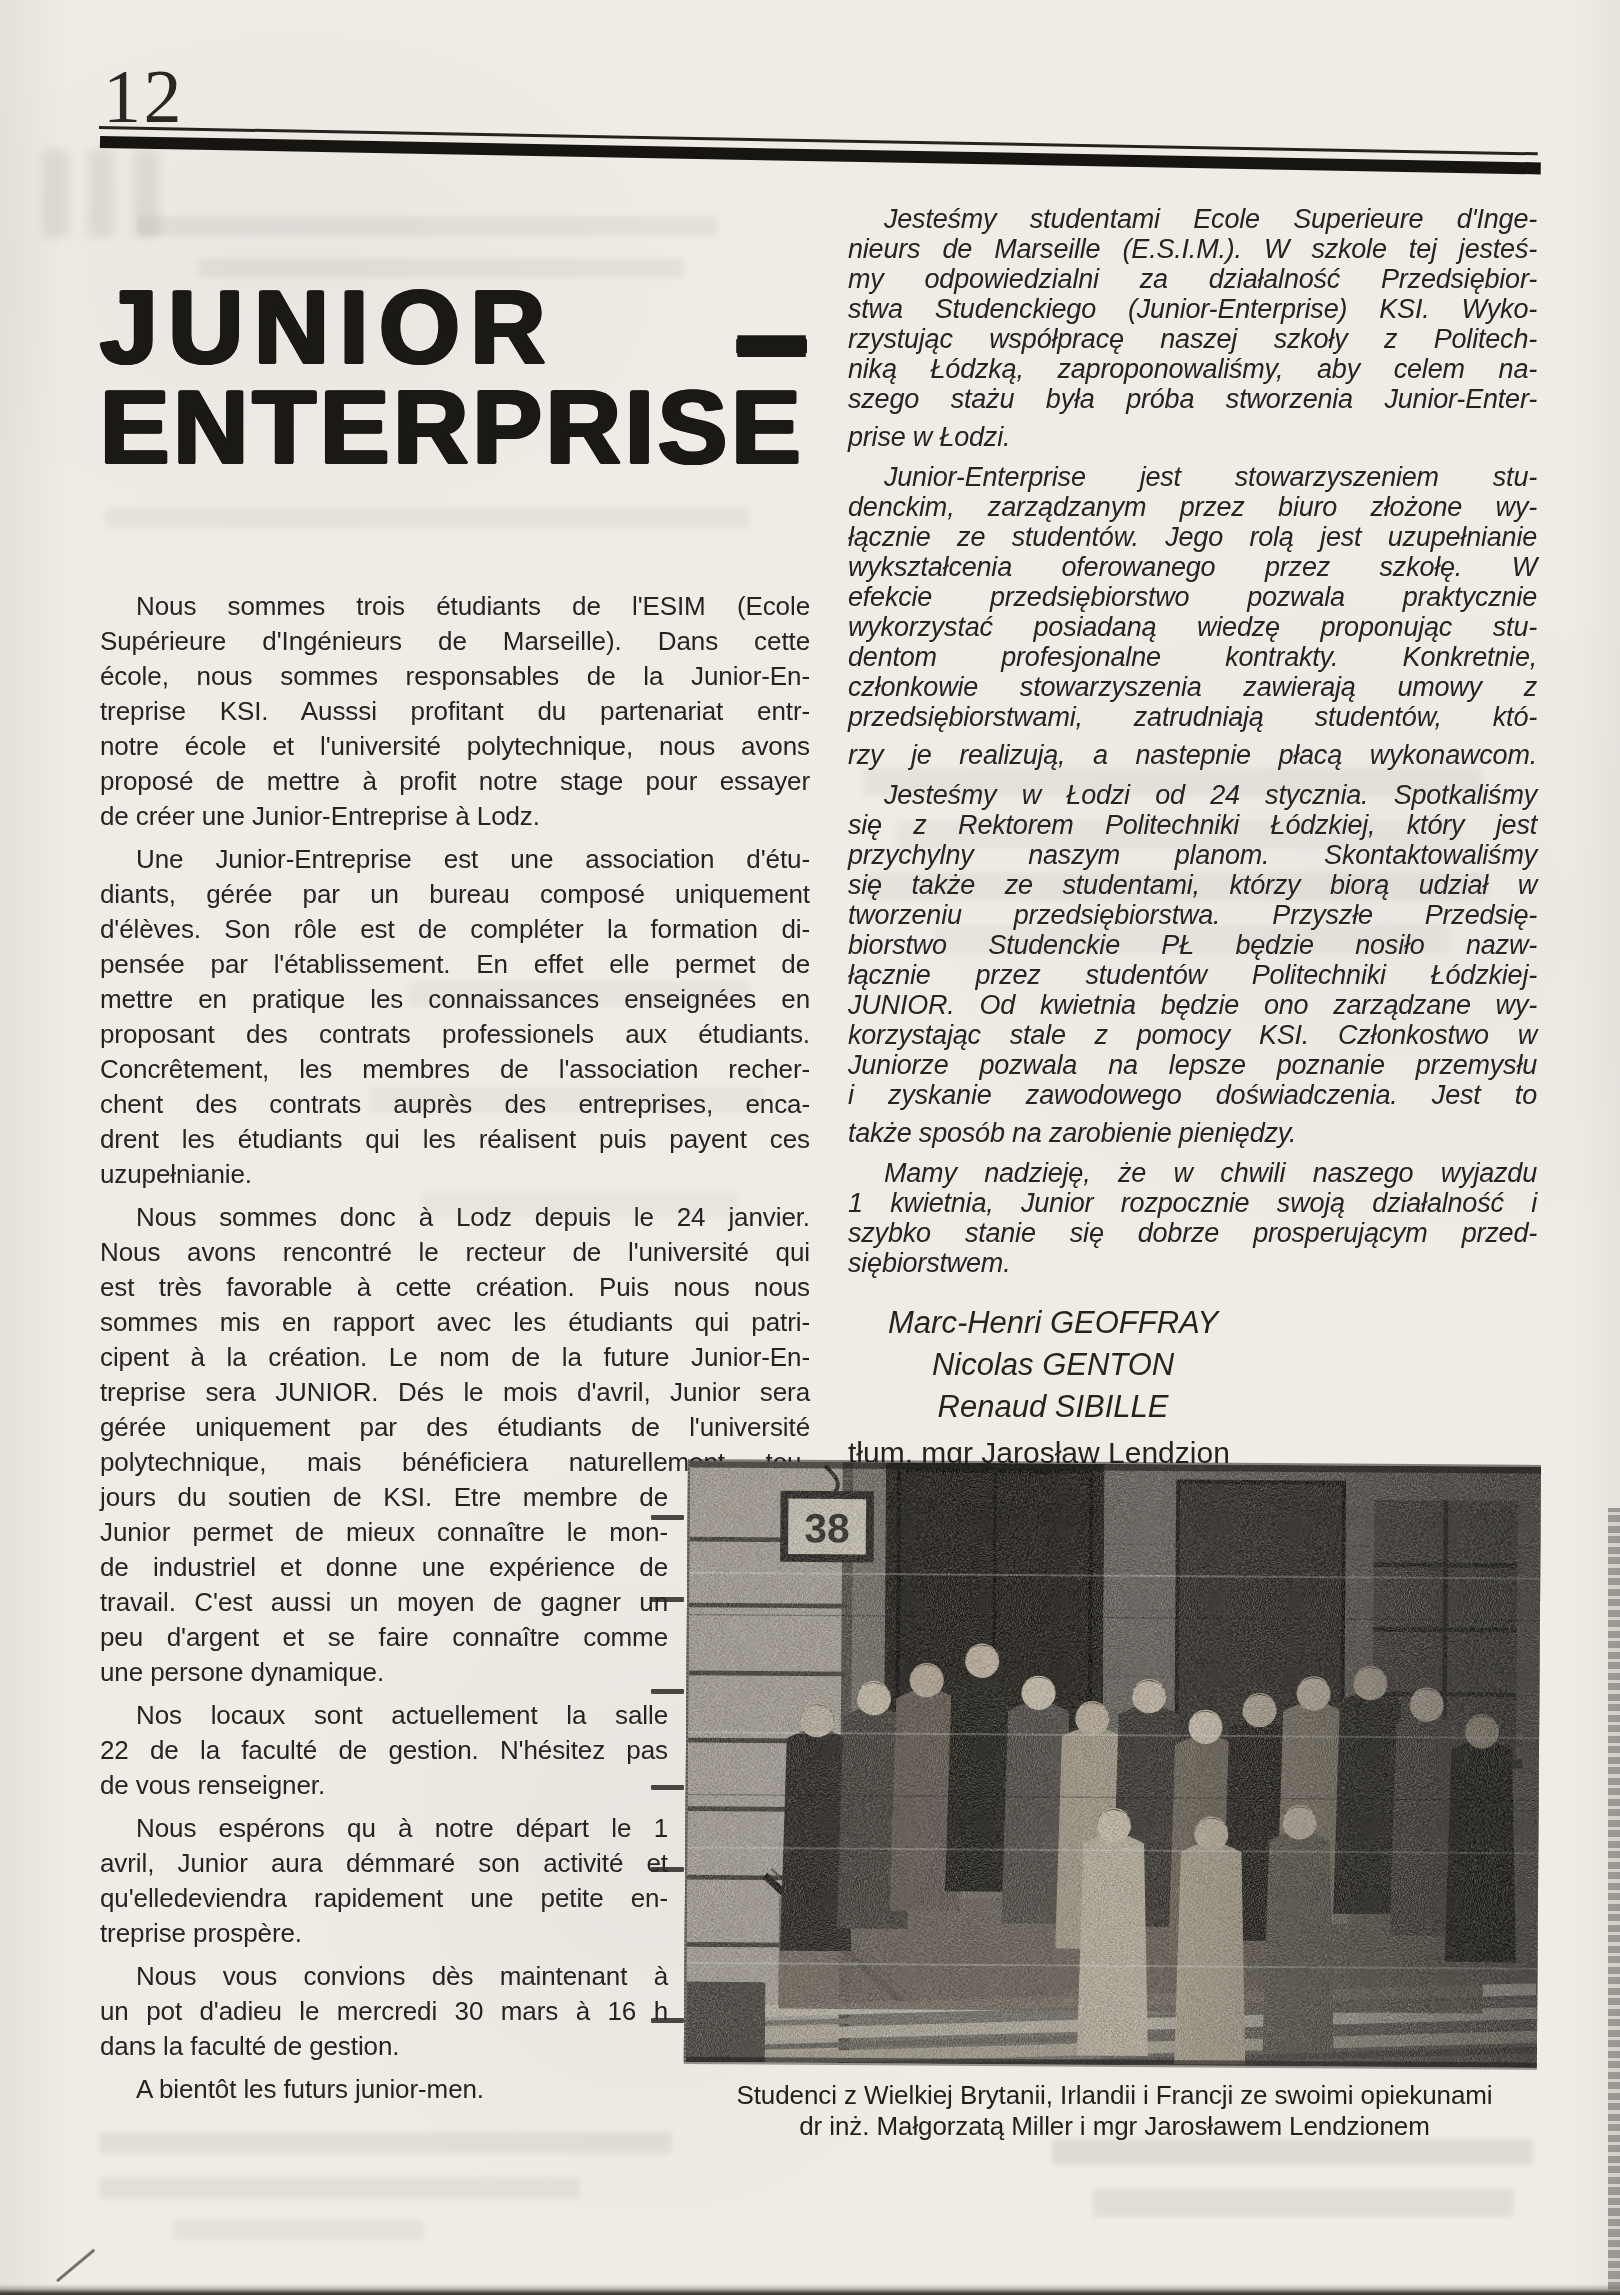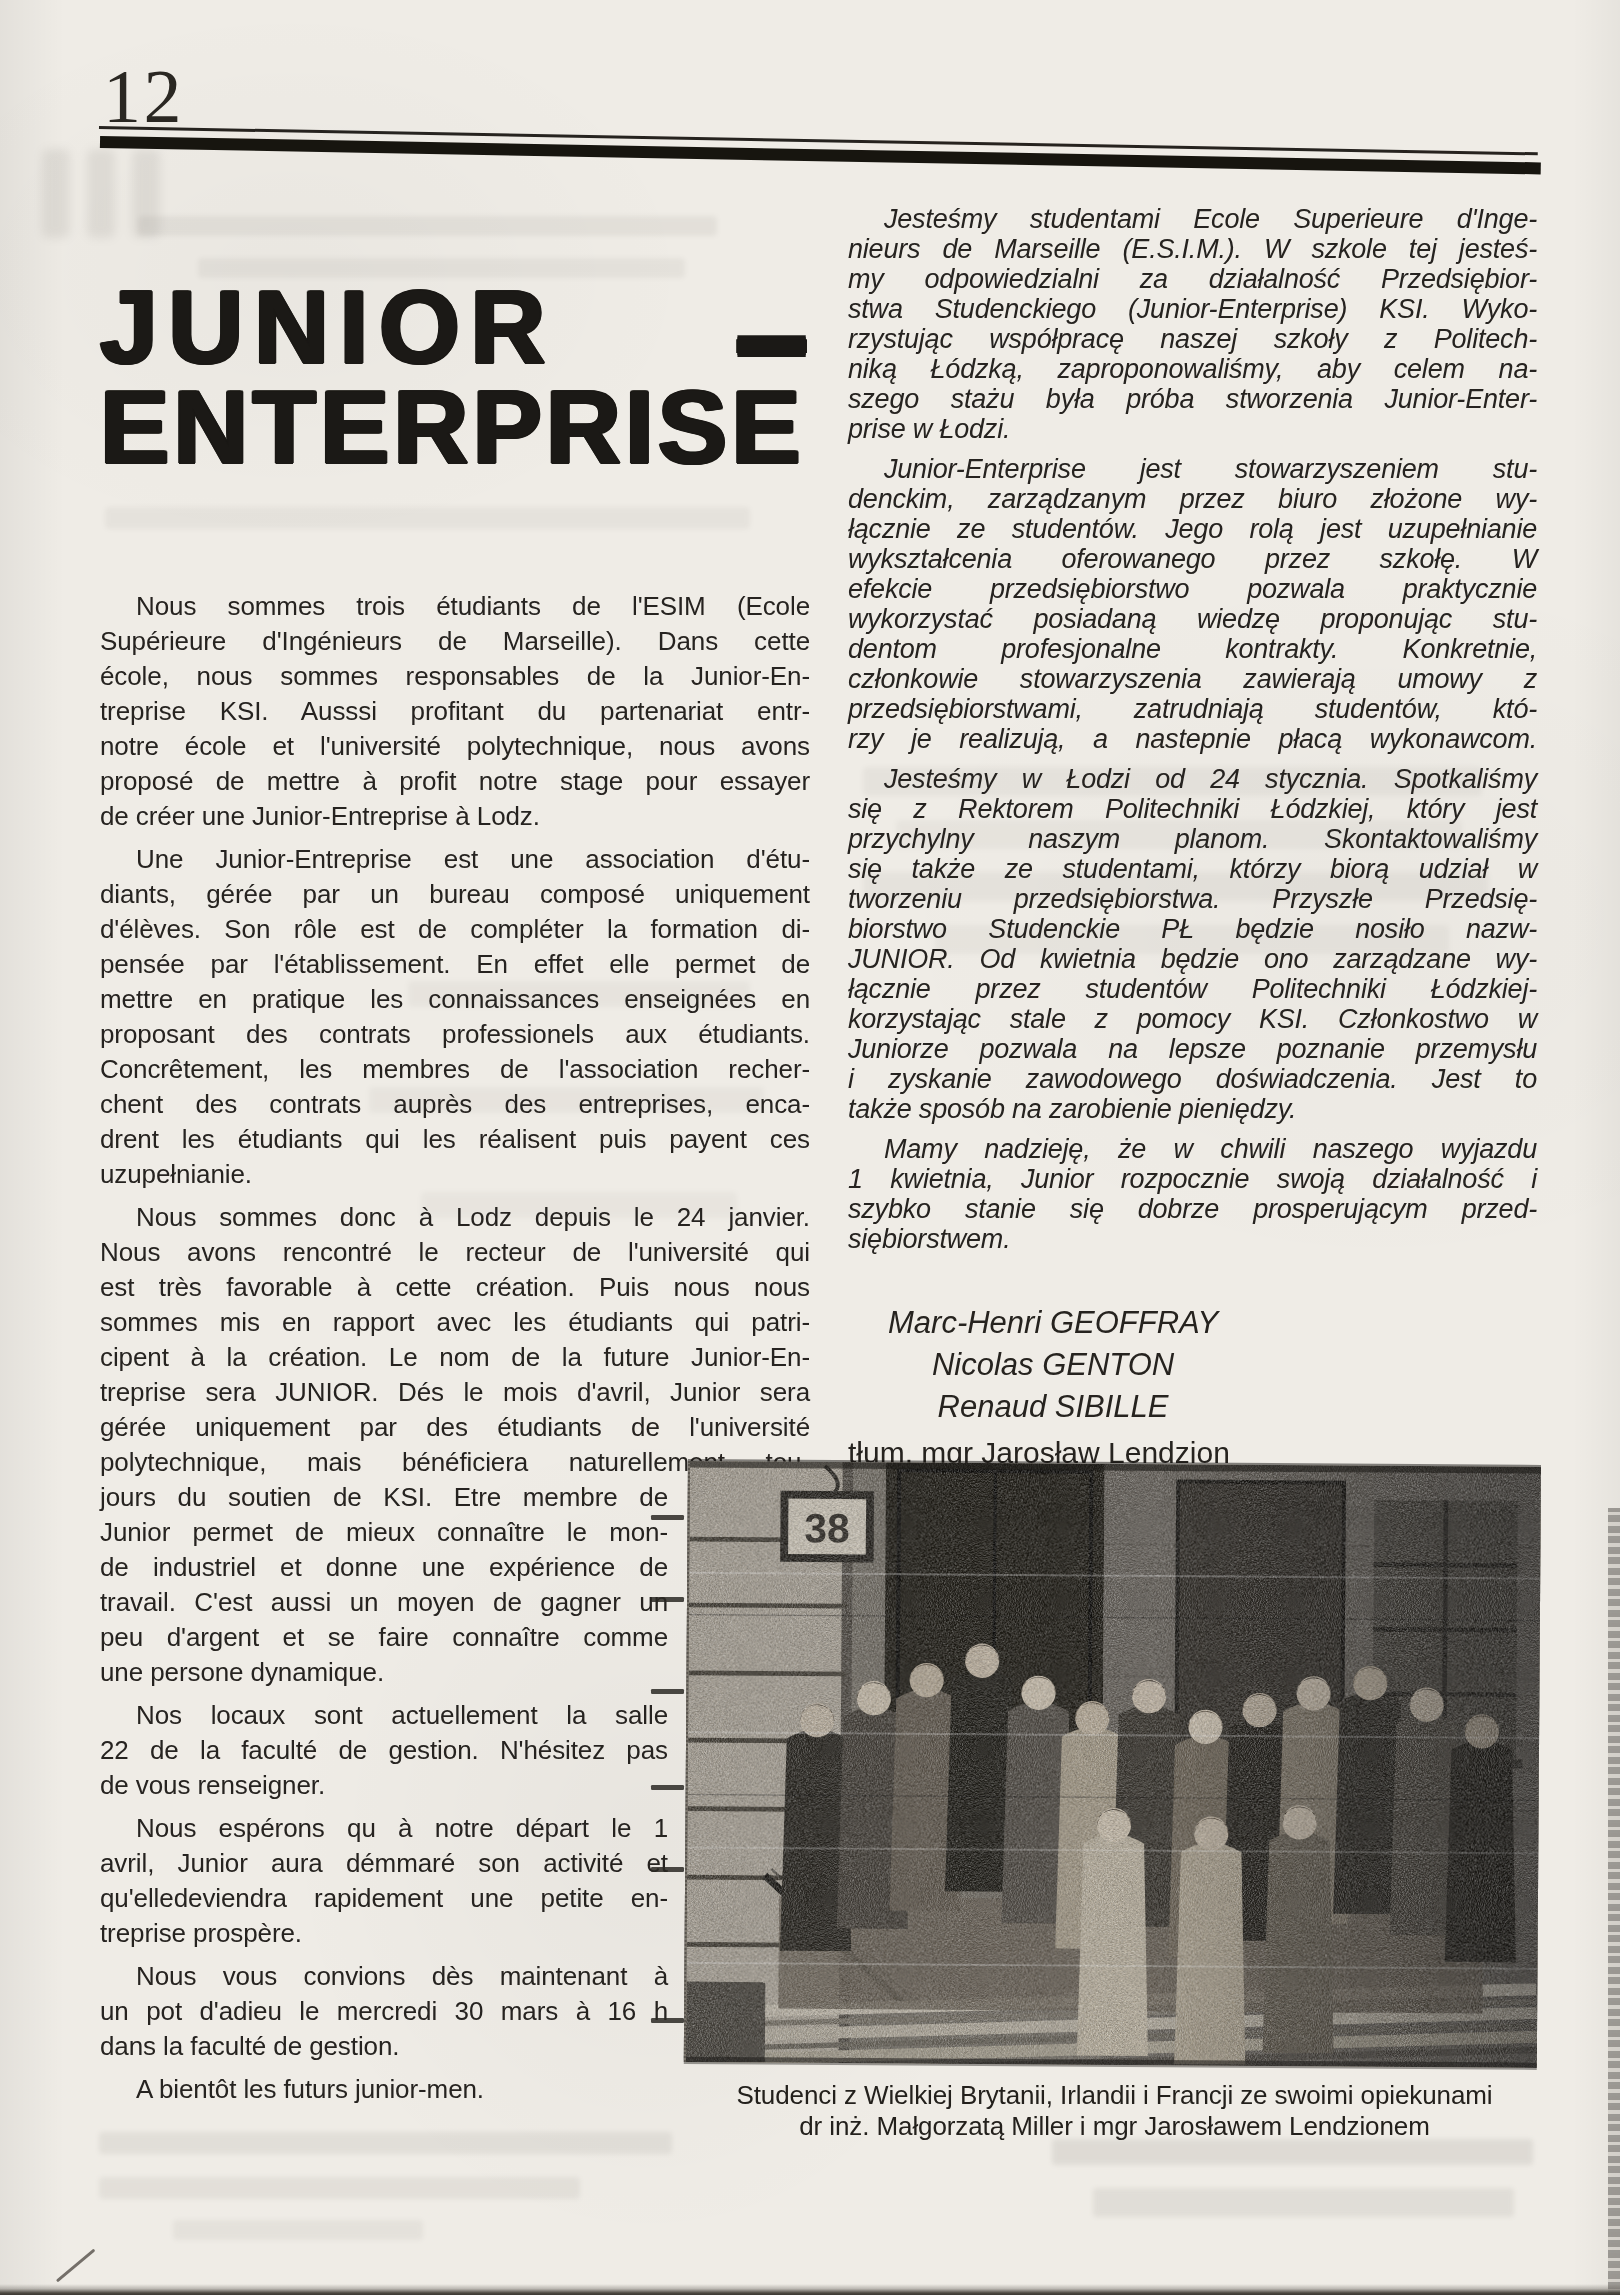--- a/index.html
+++ b/index.html
@@ -46,21 +46,21 @@
     text-shadow:0 2px 0 #1b1916,0 -2px 0 #1b1916,0 4px 0 #1b1916,0 -4px 0 #1b1916,
       1.3px 0 0 #1b1916,-1.3px 0 0 #1b1916;
   }
   
   .col{position:absolute;}
   #french-column{left:100px;top:589px;width:710px;font-size:26px;letter-spacing:-0.1px;}
   #french-column .line{line-height:35px;}
   #french-column .end{margin-bottom:8px;}
   #polish-column{left:848px;top:204px;width:689px;font-style:italic;font-size:27px;letter-spacing:-0.2px;}
   #polish-column .line{line-height:30px;}
-  #polish-column .end{margin-bottom:10px;}
+  #polish-column .end{margin-bottom:10px;margin-top:8px;}
   .line{
     text-align:justify;text-align-last:justify;white-space:normal;
     color:#262320;
   }
   .line.rag{text-align-last:left;}
   .line.ind{text-indent:36px;}
   .line.nar{width:568px;}
   
   #signatures{position:absolute;left:888px;top:1302px;font-style:italic;font-size:31px;color:#26231f;}
   #signatures .sig-line{line-height:42px;text-align:center;}
@@ -205,22 +205,22 @@
     <div class="line">dentom profesjonalne kontrakty. Konkretnie,</div>
     <div class="line">członkowie stowarzyszenia zawierają umowy z</div>
     <div class="line">przedsiębiorstwami, zatrudniają studentów, któ-</div>
     <div class="line end">rzy je realizują, a nastepnie płacą wykonawcom.</div>
     <div class="line ind">Jesteśmy w Łodzi od 24 stycznia. Spotkaliśmy</div>
     <div class="line">się z Rektorem Politechniki Łódzkiej, który jest</div>
     <div class="line">przychylny naszym planom. Skontaktowaliśmy</div>
     <div class="line">się także ze studentami, którzy biorą udział w</div>
     <div class="line">tworzeniu przedsiębiorstwa. Przyszłe Przedsię-</div>
     <div class="line">biorstwo Studenckie PŁ będzie nosiło nazw-</div>
+    <div class="line">łącznie przez studentów Politechniki Łódzkiej-</div>
     <div class="line">JUNIOR. Od kwietnia będzie ono zarządzane wy-</div>
-    <div class="line">łącznie przez studentów Politechniki Łódzkiej-</div>
     <div class="line">korzystając stale z pomocy KSI. Członkostwo w</div>
     <div class="line">Juniorze pozwala na lepsze poznanie przemysłu</div>
     <div class="line">i zyskanie zawodowego doświadczenia. Jest to</div>
     <div class="line end rag">także sposób na zarobienie pieniędzy.</div>
     <div class="line ind">Mamy nadzieję, że w chwili naszego wyjazdu</div>
     <div class="line">1 kwietnia, Junior rozpocznie swoją działalność i</div>
     <div class="line">szybko stanie się dobrze prosperującym przed-</div>
     <div class="line rag">siębiorstwem.</div>
   </div>
 

